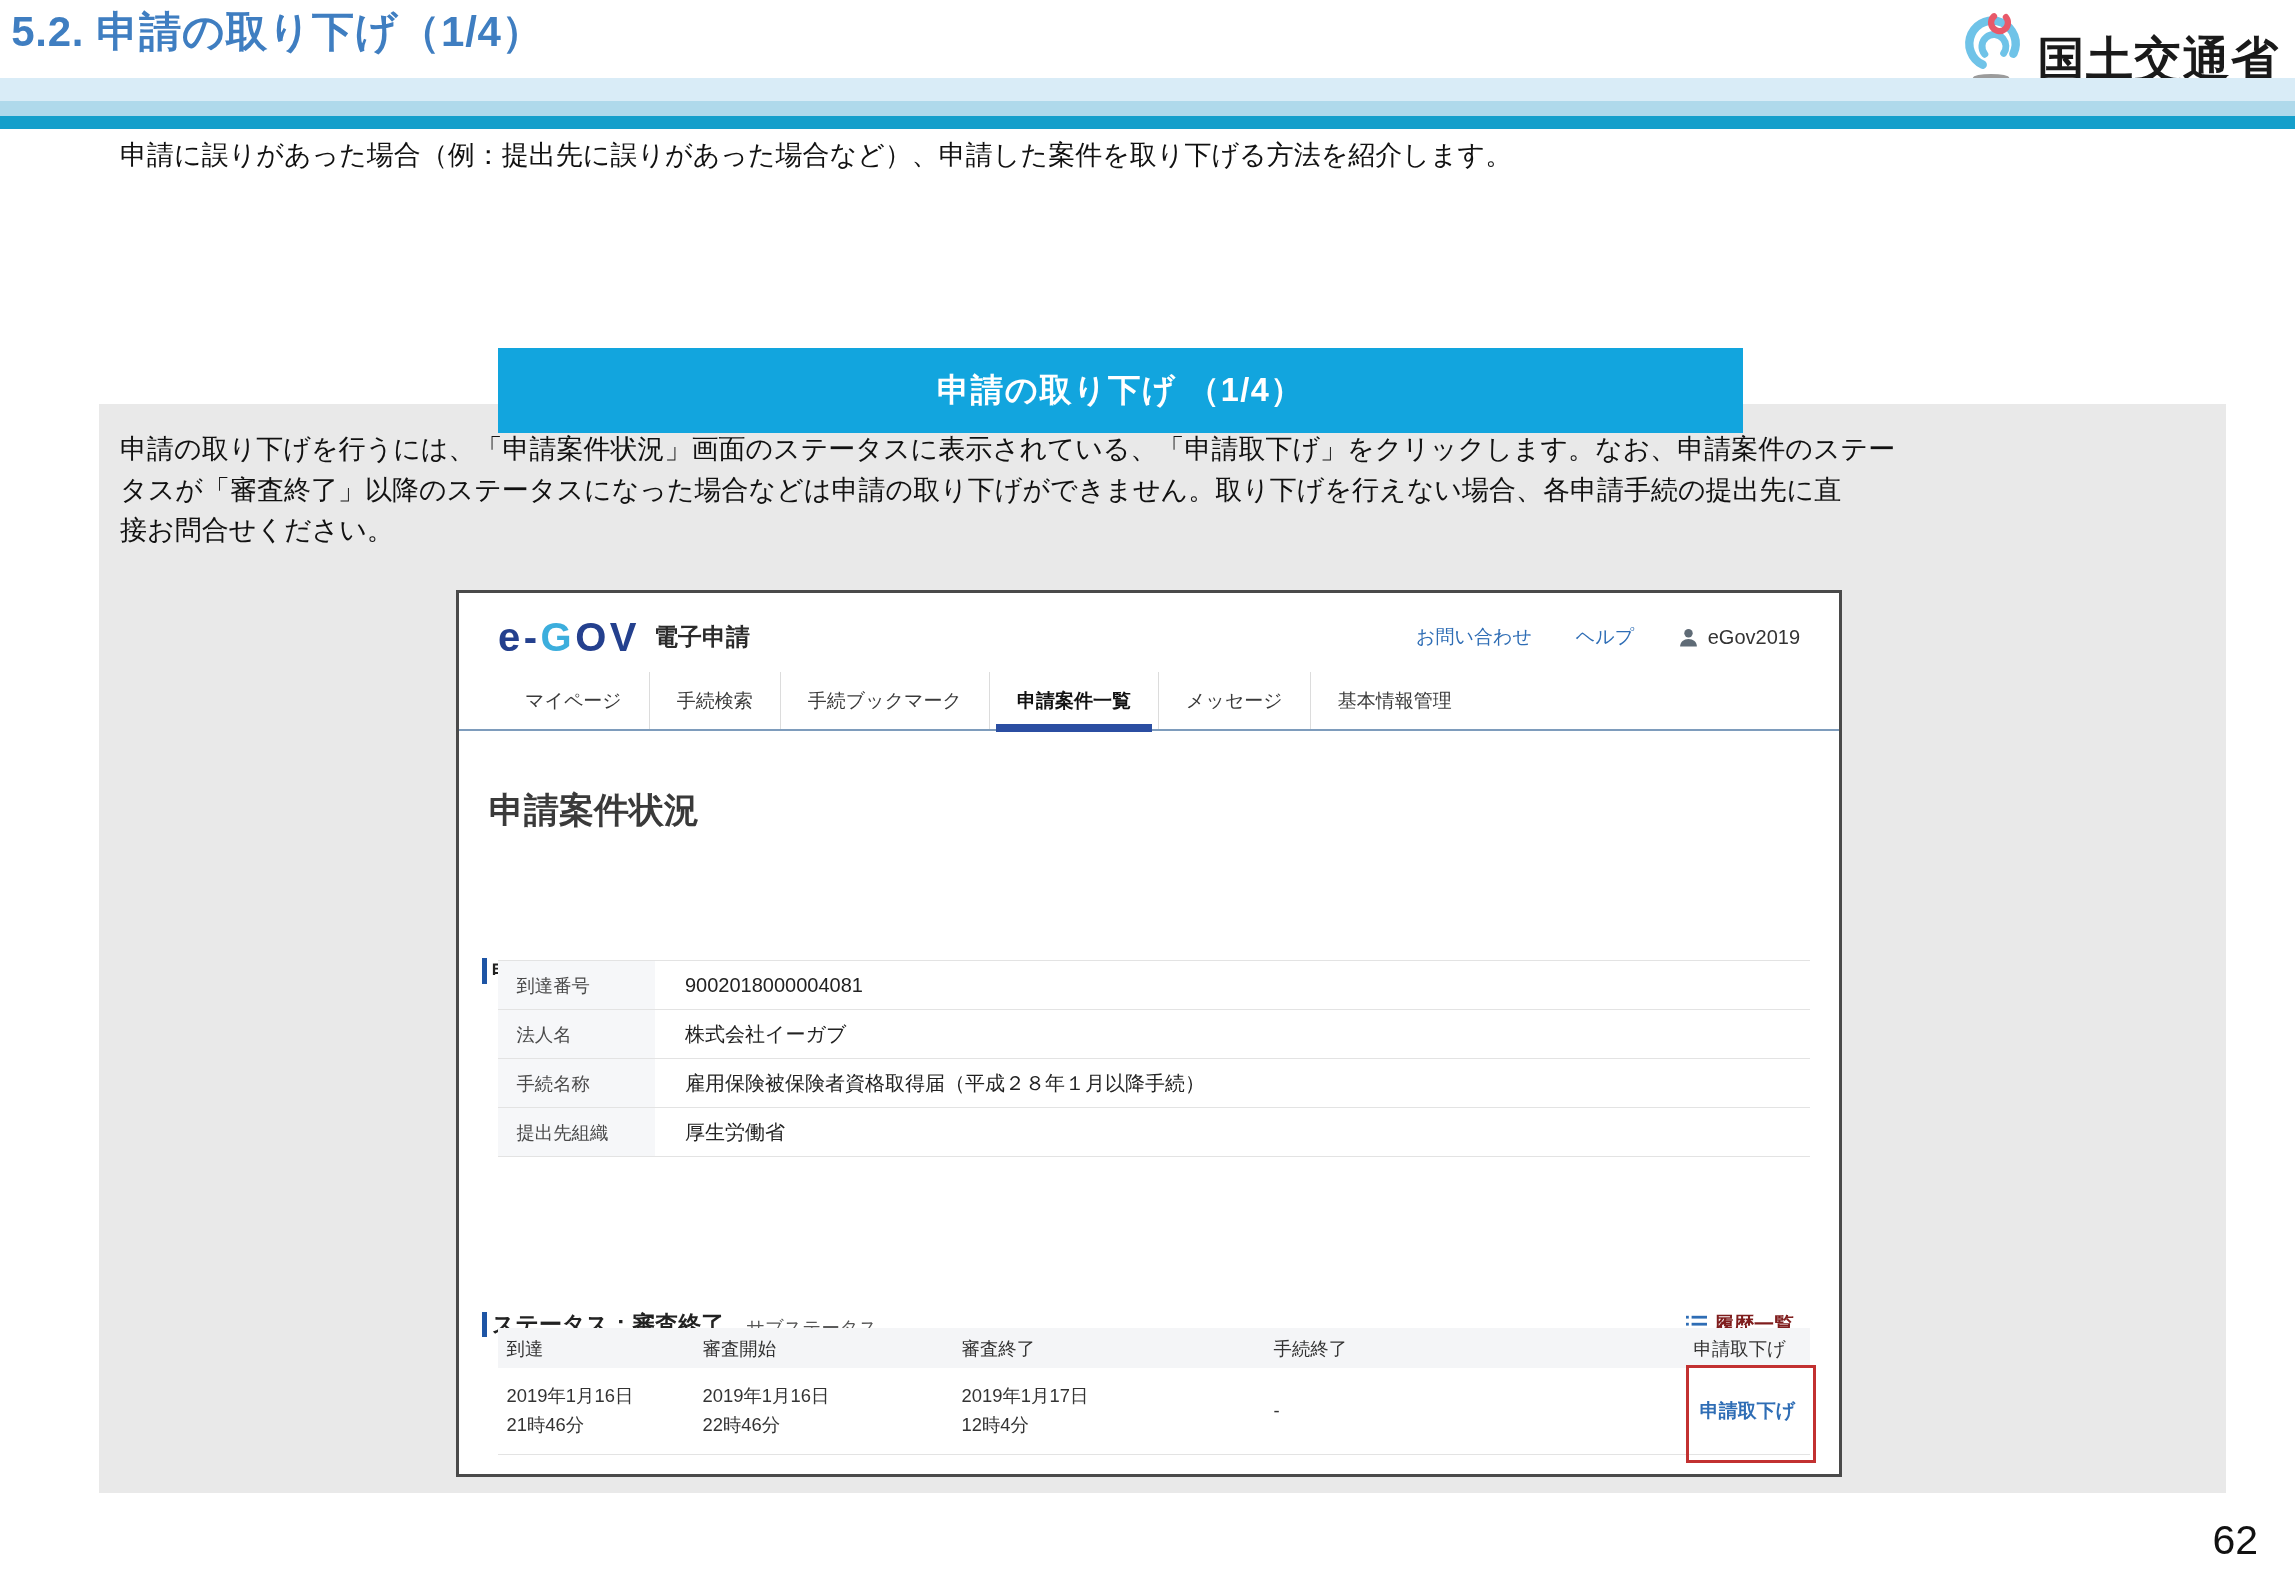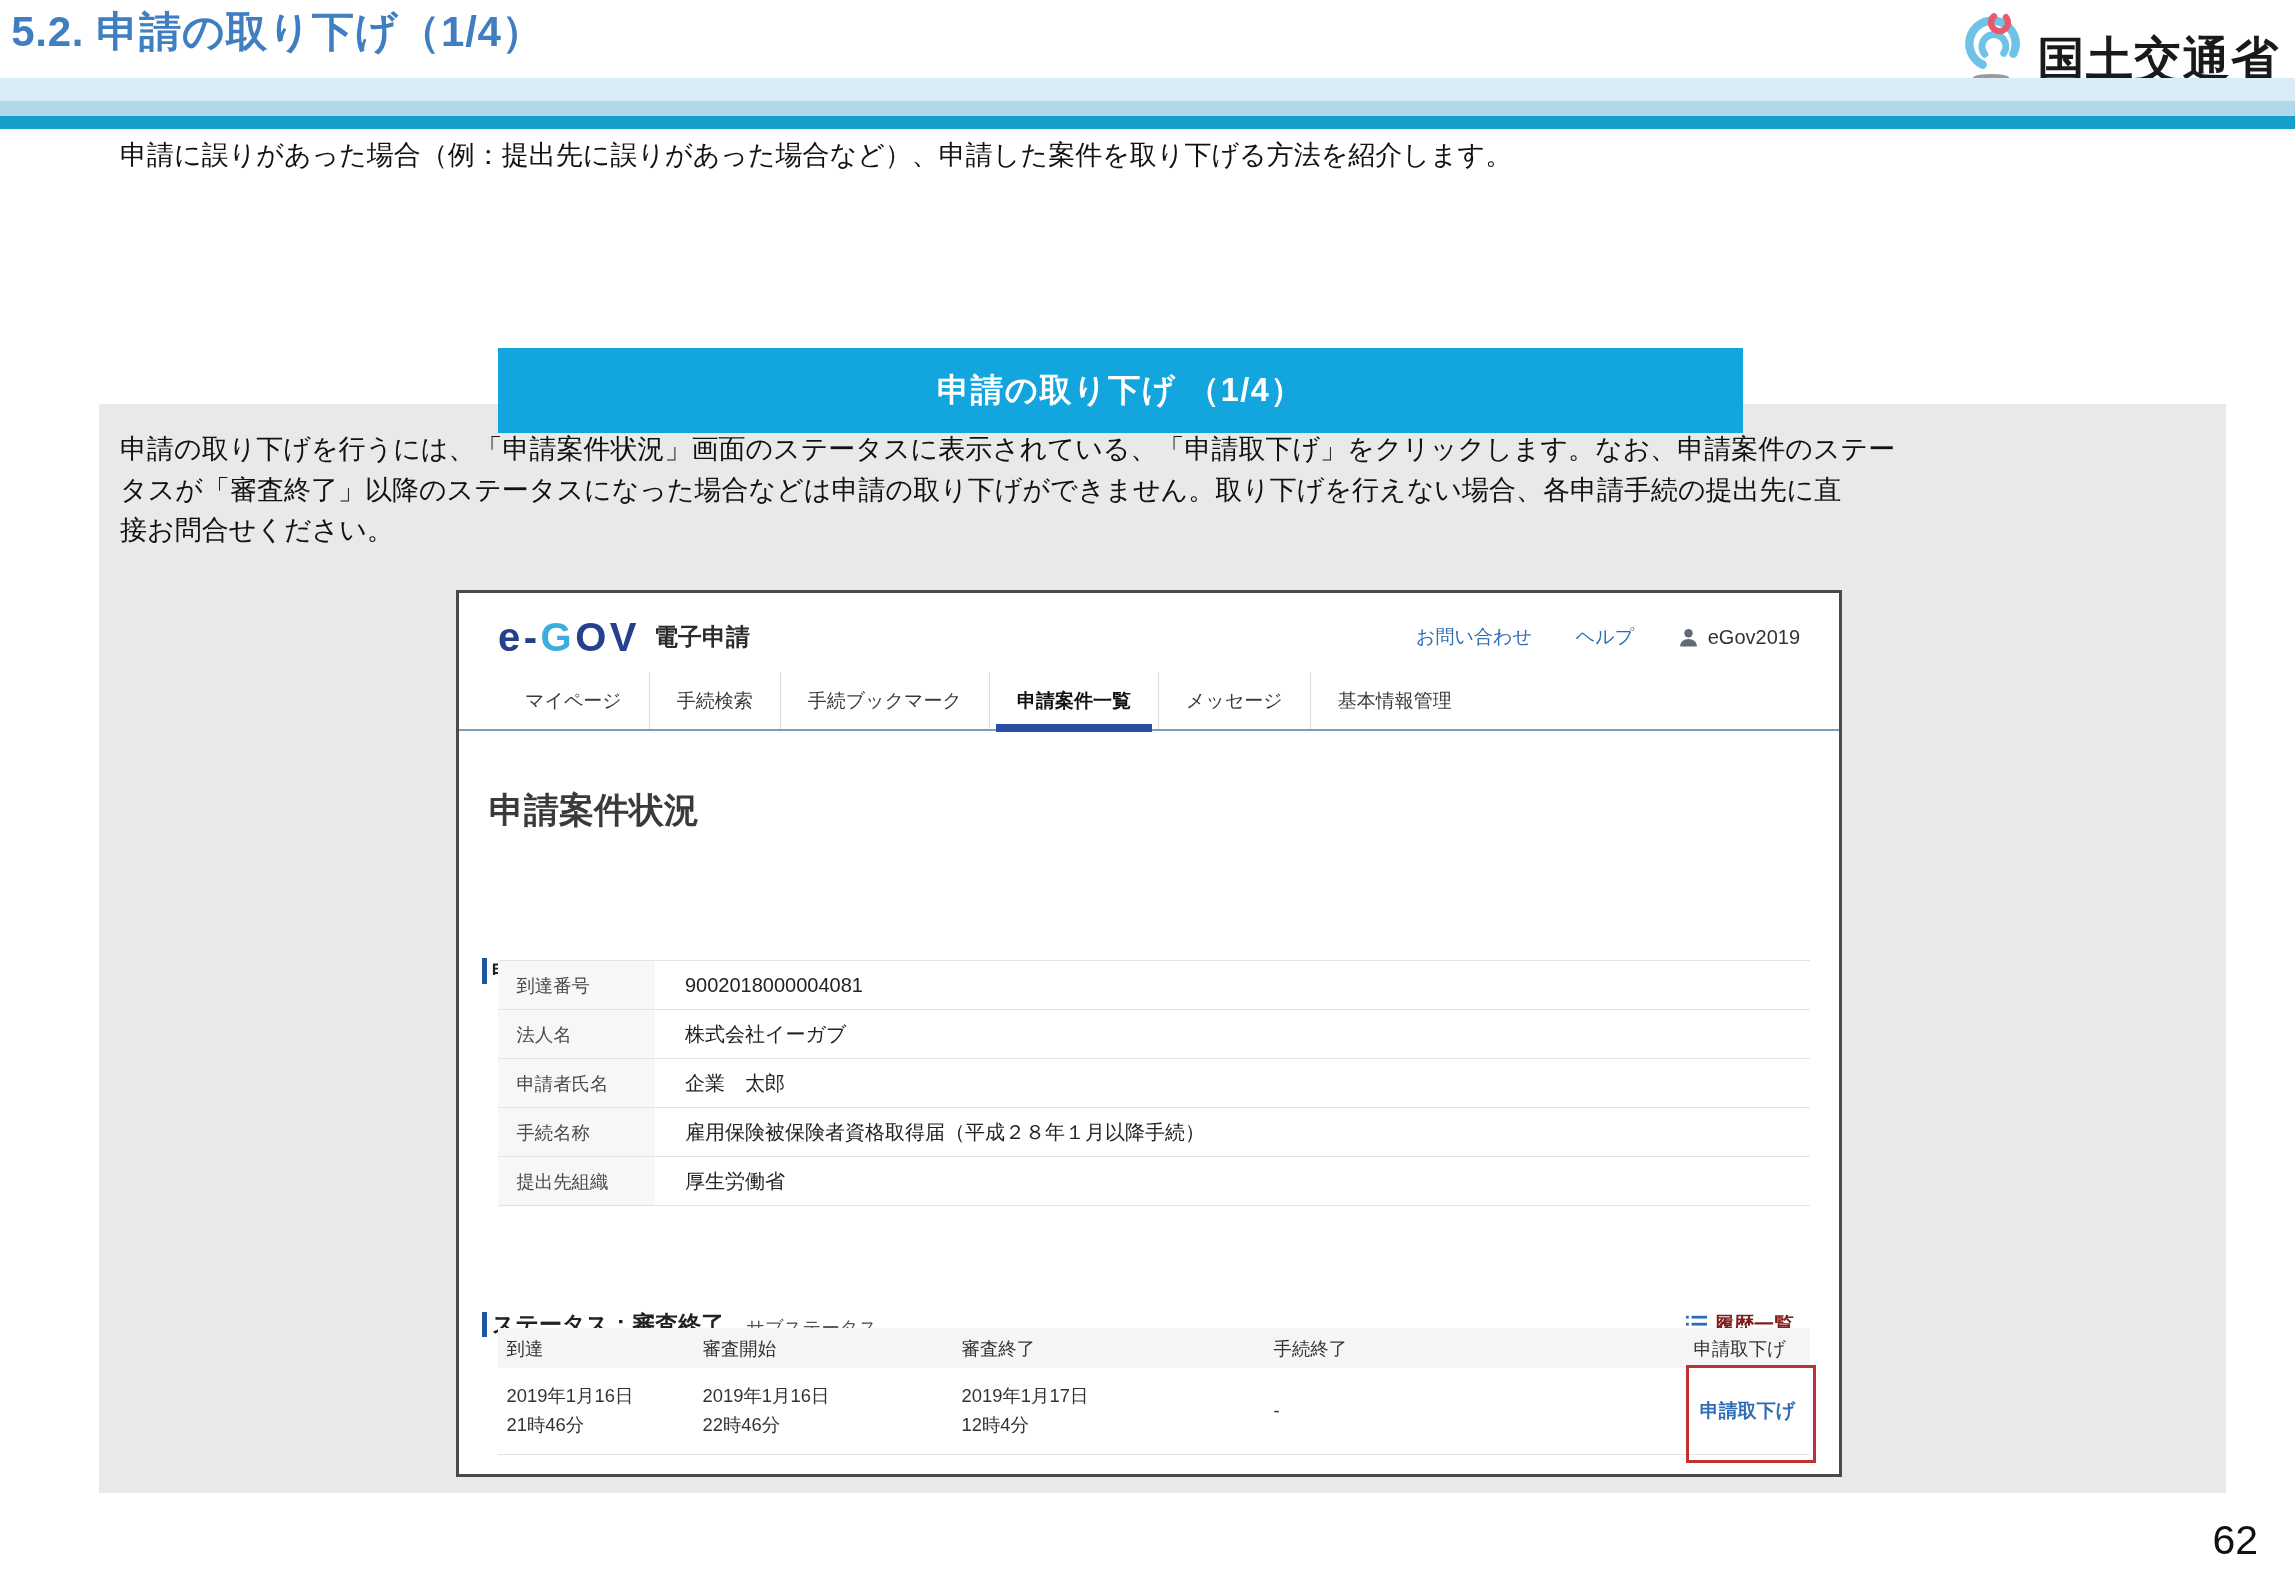--- a/index.html
+++ b/index.html
@@ -157,24 +157,20 @@
       </div>
 
       <div class="info-table">
         <div class="irow">
           <div class="ilabel">到達番号</div>
           <div class="ivalue">9002018000004081</div>
         </div>
         <div class="irow">
           <div class="ilabel">法人名</div>
           <div class="ivalue">株式会社イーガブ</div>
-        </div>
-        <div class="irow">
-          <div class="ilabel">申請者氏名</div>
-          <div class="ivalue">企業　太郎</div>
         </div>
         <div class="irow">
           <div class="ilabel">手続名称</div>
           <div class="ivalue">雇用保険被保険者資格取得届（平成２８年１月以降手続）</div>
         </div>
         <div class="irow">
           <div class="ilabel">提出先組織</div>
           <div class="ivalue">厚生労働省</div>
         </div>
       </div>

